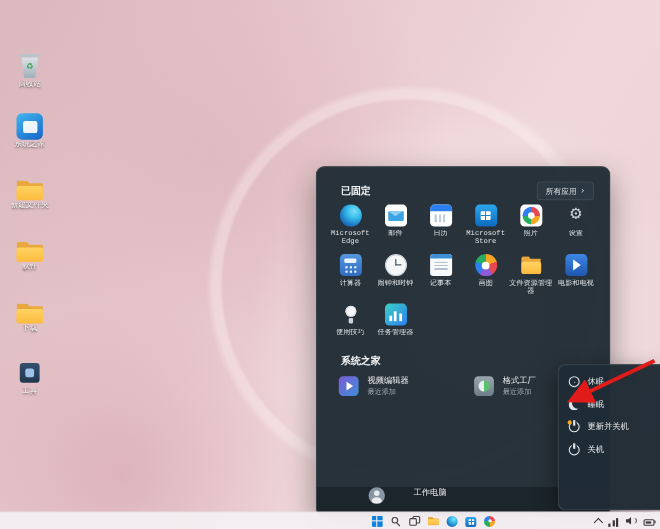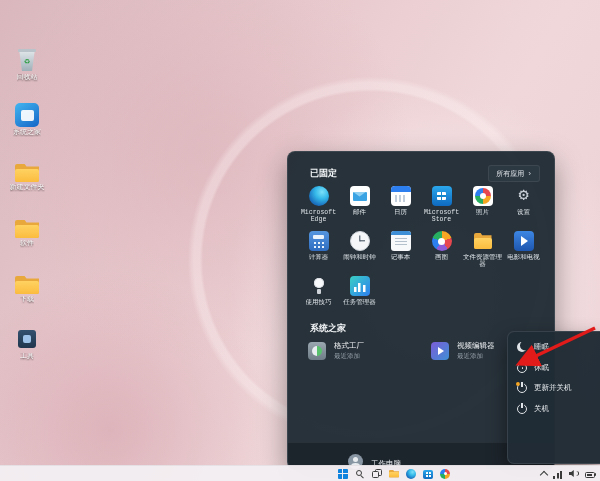--- a/index.html
+++ b/index.html
@@ -48,21 +48,21 @@
   .tile-icon{position:relative;width:20px;height:20px;flex:none;}
   .tile-label{margin-top:3px;font-size:6.5px;line-height:1.15;color:#dfe5e9;text-align:center;max-height:15px;overflow:hidden;}
   .rec-header{position:absolute;left:22px;top:170px;}
   .rec-grid{position:absolute;left:12px;right:12px;top:184px;display:grid;grid-template-columns:1fr 1fr;grid-auto-rows:30px;column-gap:4px;}
   .rec-item{display:flex;align-items:center;gap:8px;padding:0 8px;border-radius:4px;cursor:pointer;}
   .rec-icon{position:relative;width:18px;height:18px;flex:none;}
   .rec-text{display:flex;flex-direction:column;}
   .rec-title{font-size:7.5px;color:#f0f3f5;}
   .rec-sub{font-size:6.5px;color:#97a3ac;margin-top:1.5px;}
   .menu-footer{position:absolute;left:0;right:0;bottom:0;height:27px;background:rgba(15,22,28,.45);
-    border-top:1px solid rgba(255,255,255,.06);border-radius:0 0 8px 8px;display:flex;align-items:flex-end;padding-left:60px;gap:8px;box-sizing:border-box;}
+    border-top:1px solid rgba(255,255,255,.06);border-radius:0 0 8px 8px;display:flex;align-items:flex-start;padding-left:47px;gap:26px;box-sizing:border-box;}
   .avatar{position:relative;width:15px;height:15px;border-radius:50%;background:#8895a2;overflow:hidden;flex:none;}
   .avatar::before{content:"";position:absolute;left:50%;top:3px;width:5px;height:5px;margin-left:-2.5px;border-radius:50%;background:#e8ecef;}
   .avatar::after{content:"";position:absolute;left:50%;top:9px;width:9px;height:6px;margin-left:-4.5px;border-radius:50% 50% 0 0;background:#e8ecef;}
   .user-name{font-size:7.5px;color:#e8ecef;}
   
   .edge-icon{border-radius:50%;background:radial-gradient(circle at 65% 30%,#7ce0f9 0%,#35b9e9 35%,#1b72c0 70%,#144a9e 100%);}
   .mail-icon{background:#fff;border-radius:4px;}
   .mail-icon::before{content:"";position:absolute;left:3px;right:3px;top:5.5px;bottom:5px;background:#3aa3e3;border-radius:1px;}
   .mail-icon::after{content:"";position:absolute;left:3px;right:3px;top:5.5px;height:5px;background:#8fd0f2;clip-path:polygon(0 0,100% 0,50% 100%);}
   .calendar-icon{background:#fff;border-radius:4px;}
@@ -287,53 +287,53 @@
           <span class="tile-icon taskmgr-icon"></span>
           <span class="tile-label">任务管理器</span>
         </div>
       </div>
 
     <span class="section-title rec-header">系统之家</span>
 
     <div class="rec-grid">
 
         <div class="rec-item">
+          <span class="rec-icon video-editor-icon"></span>
+          <span class="rec-text">
+            <span class="rec-title">视频编辑器</span>
+            <span class="rec-sub">最近添加</span>
+          </span>
+        </div>
+
+        <div class="rec-item">
           <span class="rec-icon format-factory-icon"></span>
           <span class="rec-text">
             <span class="rec-title">格式工厂</span>
             <span class="rec-sub">最近添加</span>
           </span>
         </div>
 
-        <div class="rec-item">
-          <span class="rec-icon video-editor-icon"></span>
-          <span class="rec-text">
-            <span class="rec-title">视频编辑器</span>
-            <span class="rec-sub">最近添加</span>
-          </span>
-        </div>
-
       </div>
 
     <div class="menu-footer">
       <span class="avatar"></span>
       <span class="user-name">工作电脑</span>
     </div>
   </div>
 
   <div class="power-menu">
 
       <div class="power-item">
+        <span class="p-icon hibernate-icon"></span>
+        <span>休眠</span>
+      </div>
+
+      <div class="power-item">
         <span class="p-icon sleep-icon"></span>
         <span>睡眠</span>
-      </div>
-
-      <div class="power-item">
-        <span class="p-icon hibernate-icon"></span>
-        <span>休眠</span>
       </div>
 
       <div class="power-item with-update">
         <span class="p-icon shutdown-icon">
           <i class="upd-dot"></i>
         </span>
         <span>更新并关机</span>
       </div>
 
       <div class="power-item">

